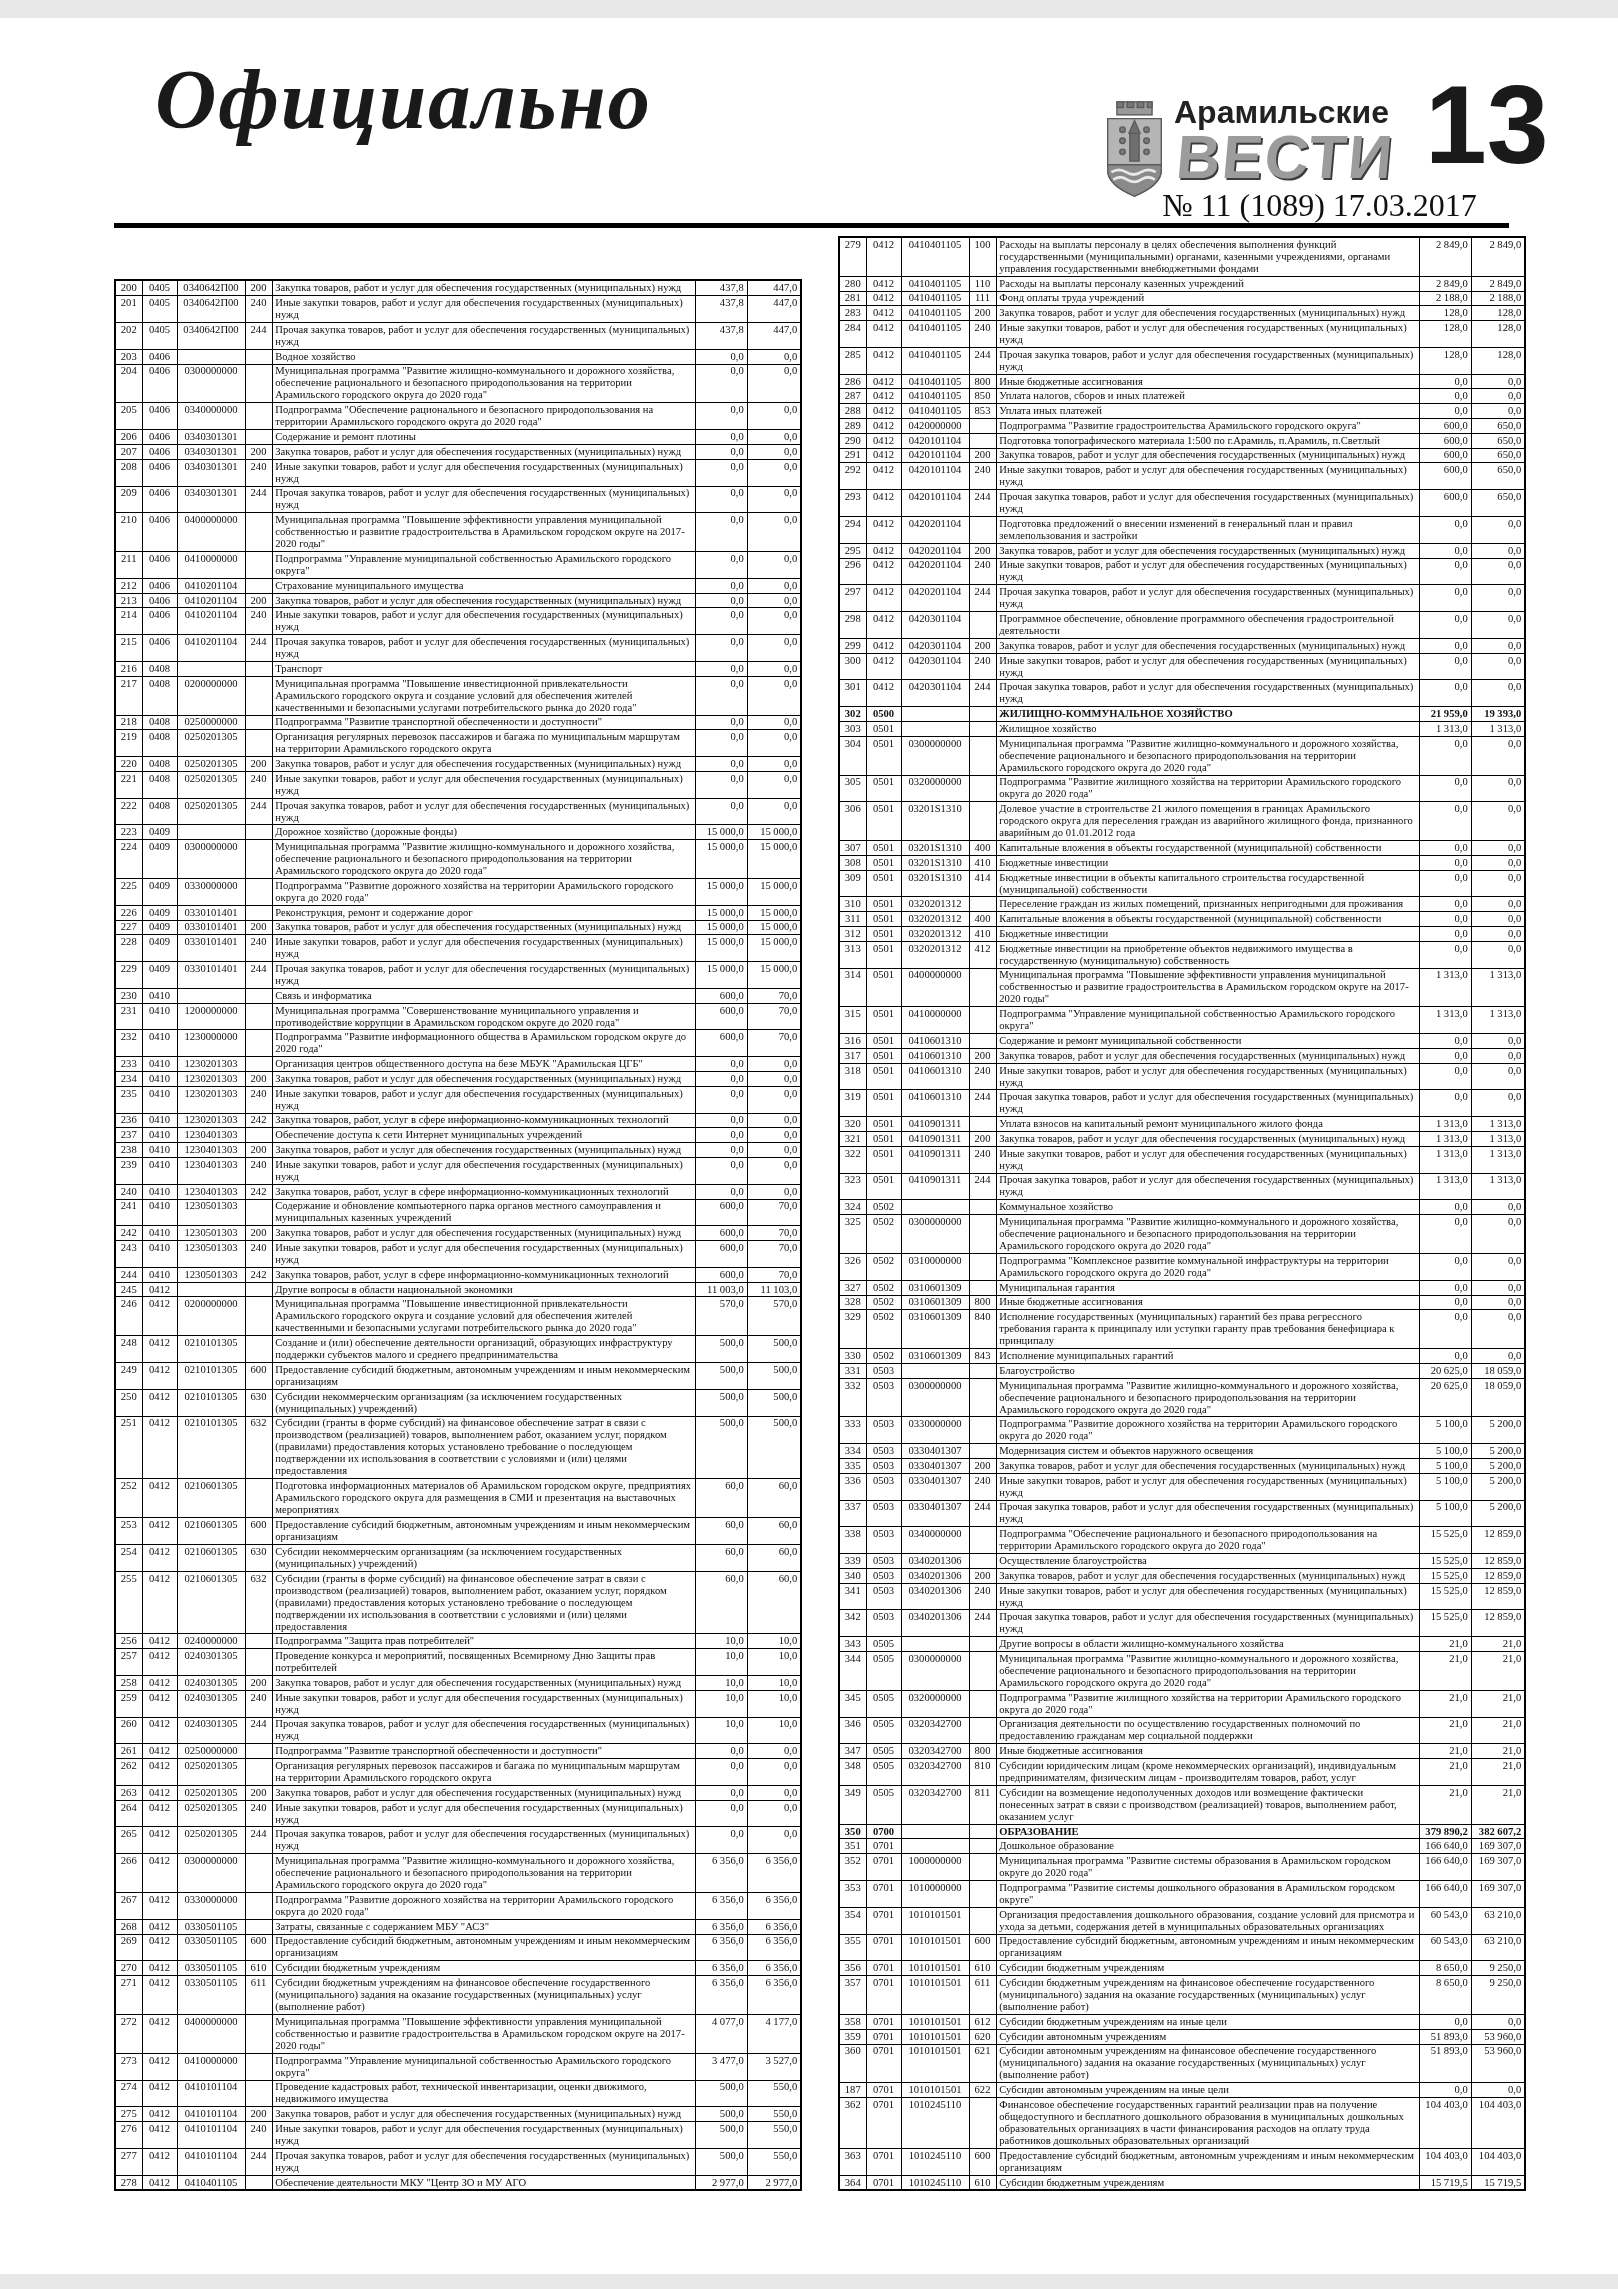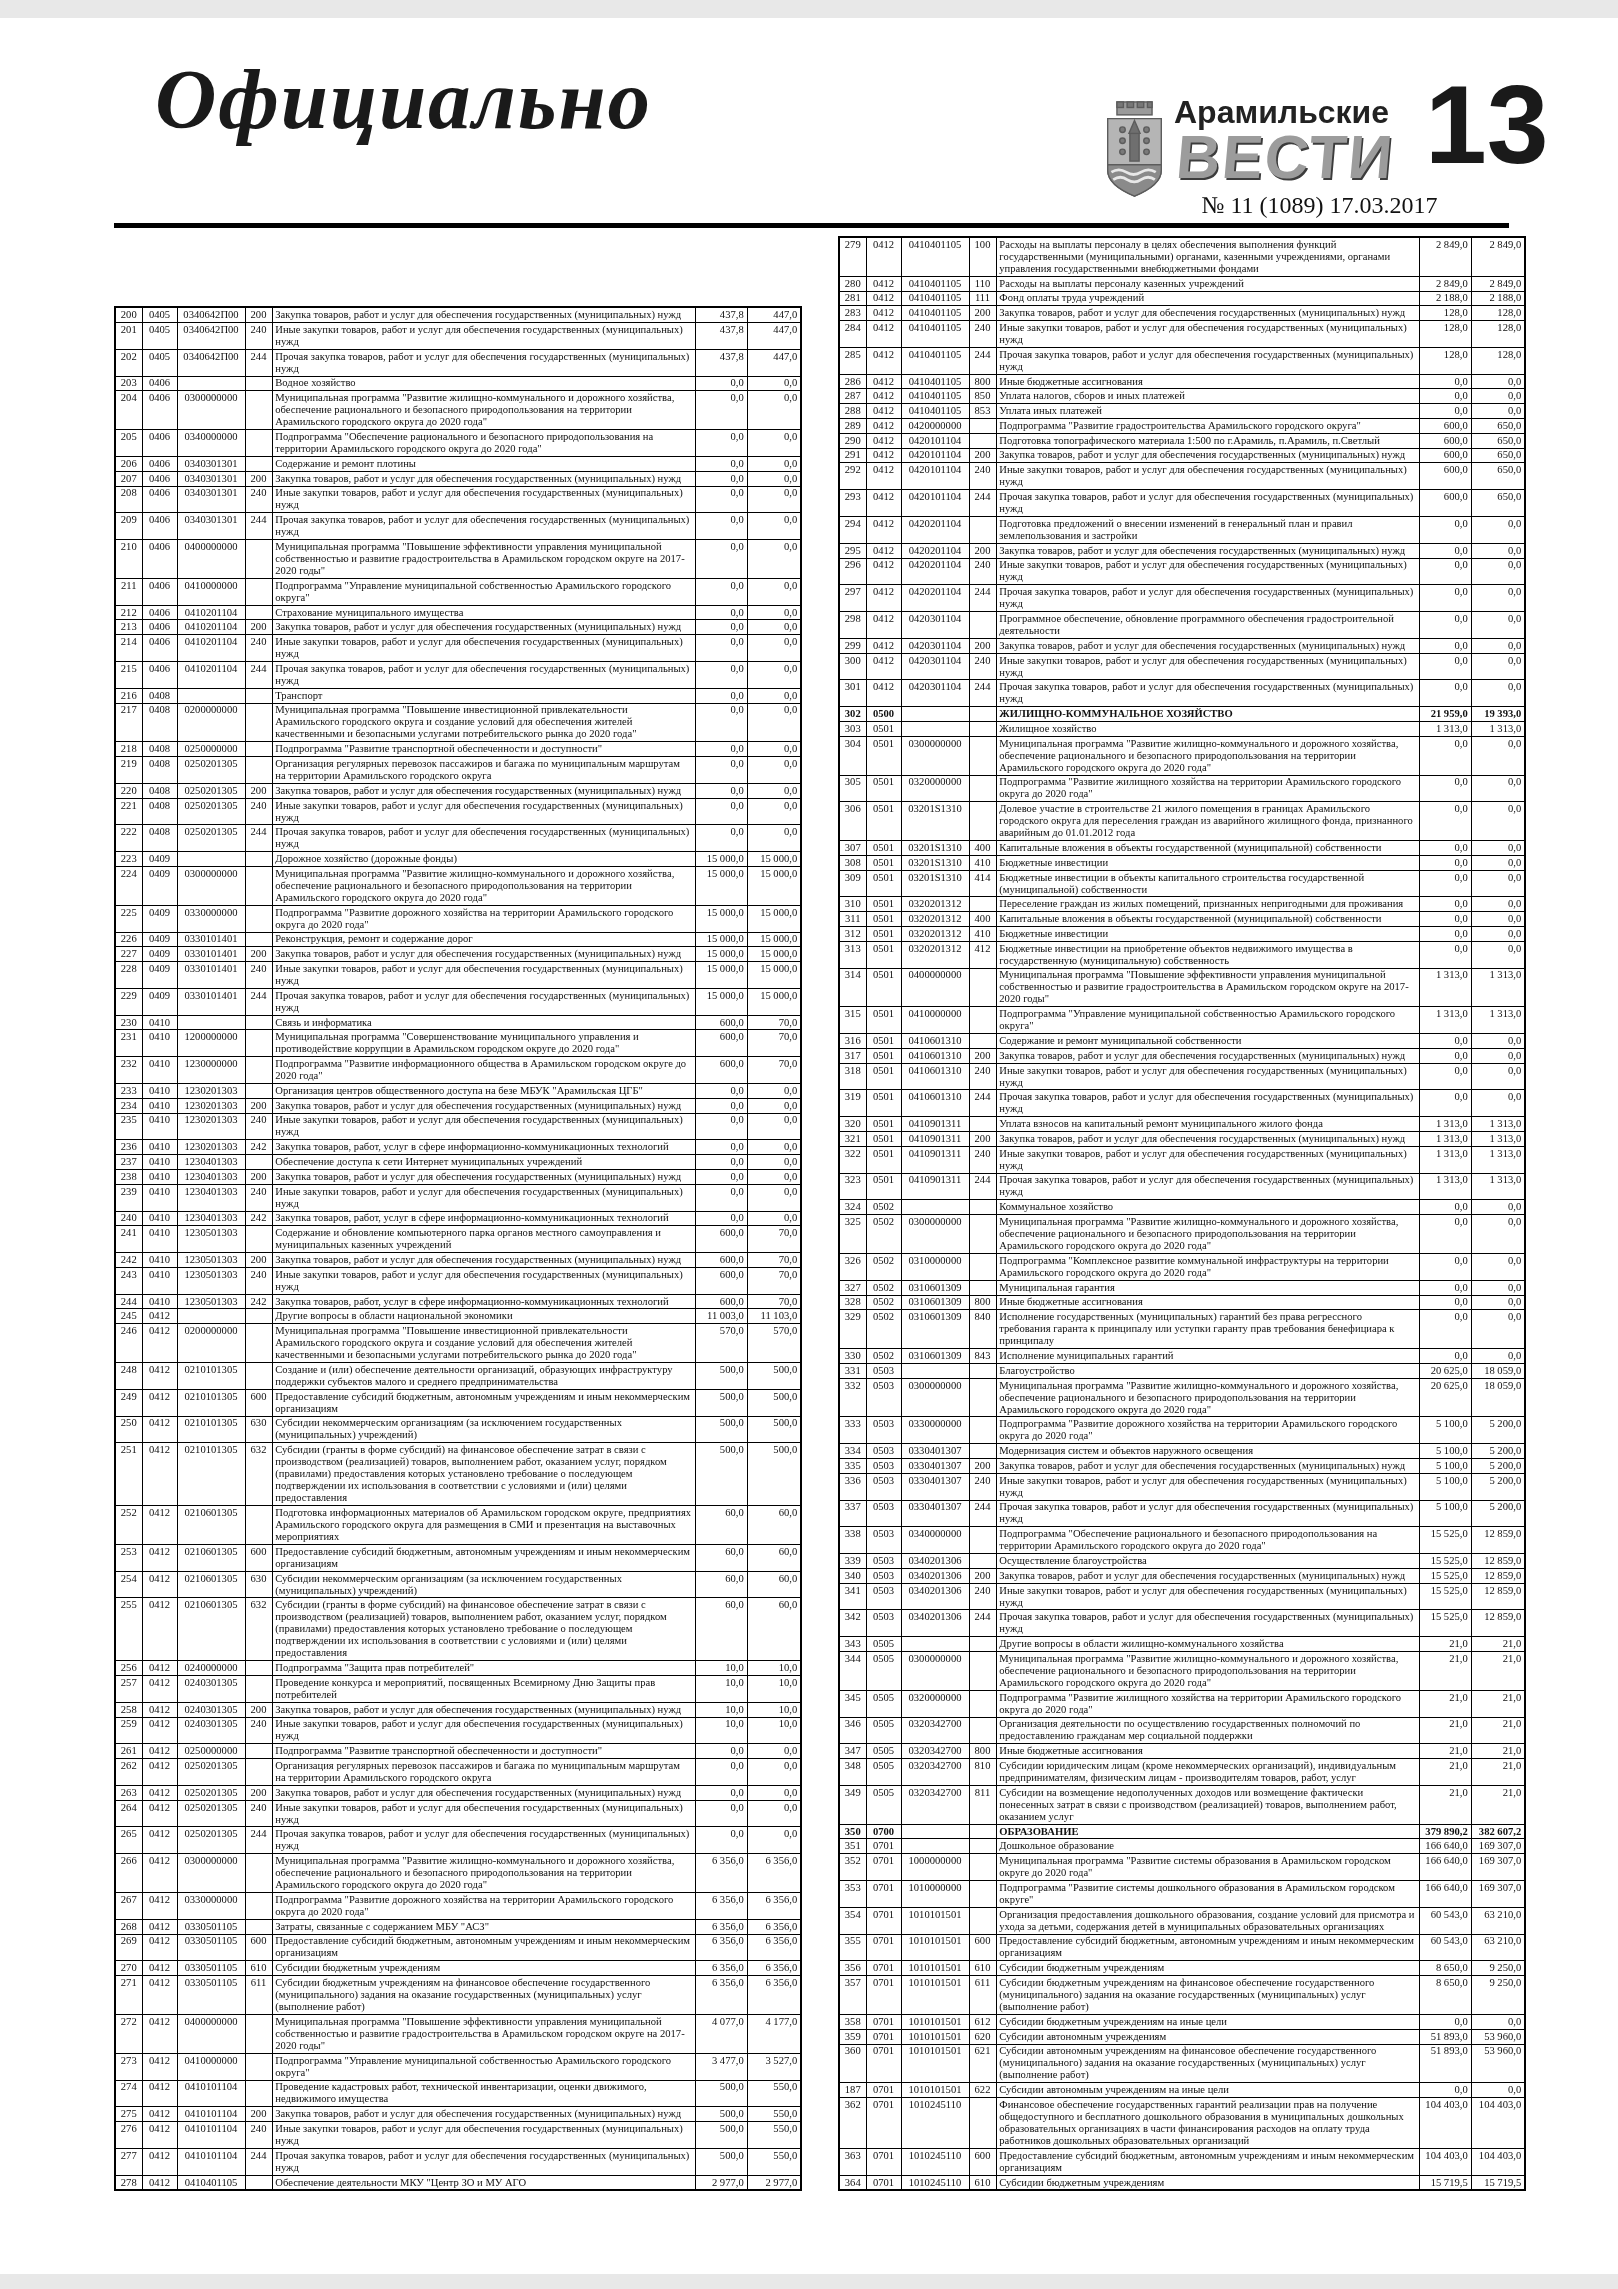--- a/index.html
+++ b/index.html
@@ -25,21 +25,21 @@
     font-family:"Liberation Sans", sans-serif; font-size:61px; line-height:57px;
     font-weight:bold; color:#9c9c9c; letter-spacing:1.8px;
     text-shadow:1.8px 1.8px 0 #3c3c3c; transform:skewX(-5deg); transform-origin:left bottom;
   }
   .page-number {
     position:absolute; left:321px; top:-13px; font-family:"Liberation Sans", sans-serif;
     font-size:111px; line-height:111px; font-weight:bold; color:#1a1a1a;
   }
   .issue-line {
     position:absolute; left:1135px; top:172px; width:369px; text-align:center;
-    font-size:24px; line-height:31px; color:#111; font-family:"Liberation Serif", serif;
+    font-size:32px; line-height:31px; color:#111; font-family:"Liberation Serif", serif;
   }
   .header-rule { position:absolute; left:114px; top:205px; width:1395px; height:4.6px; background:#000; }
 
   
   .columns { position:absolute; left:114px; top:218px; display:flex; gap:36px; align-items:flex-end; }
   table.budget-table {
     border-collapse:collapse; width:686px; table-layout:fixed;
     border:2.8px solid #000;
   }
   table.budget-table td {
@@ -635,20 +635,29 @@
           <tr>
             <td class="c-num">259</td>
             <td class="c-rz">0412</td>
             <td class="c-csr">0240301305</td>
             <td class="c-vr">240</td>
             <td class="c-name">Иные закупки товаров, работ и услуг для обеспечения государственных (муниципальных) нужд</td>
             <td class="c-v">10,0</td>
             <td class="c-v">10,0</td>
           </tr>
           <tr>
+            <td class="c-num">260</td>
+            <td class="c-rz">0412</td>
+            <td class="c-csr">0240301305</td>
+            <td class="c-vr">244</td>
+            <td class="c-name">Прочая закупка товаров, работ и услуг для обеспечения государственных (муниципальных) нужд</td>
+            <td class="c-v">10,0</td>
+            <td class="c-v">10,0</td>
+          </tr>
+          <tr>
             <td class="c-num">261</td>
             <td class="c-rz">0412</td>
             <td class="c-csr">0250000000</td>
             <td class="c-vr"></td>
             <td class="c-name">Подпрограмма "Развитие транспортной обеспеченности и доступности"</td>
             <td class="c-v">0,0</td>
             <td class="c-v">0,0</td>
           </tr>
           <tr>
             <td class="c-num">262</td>

